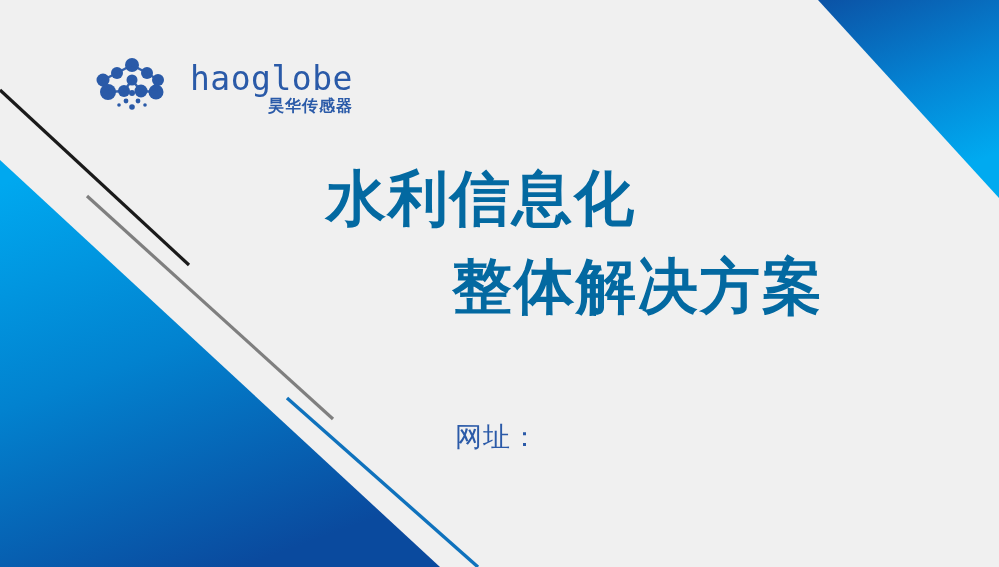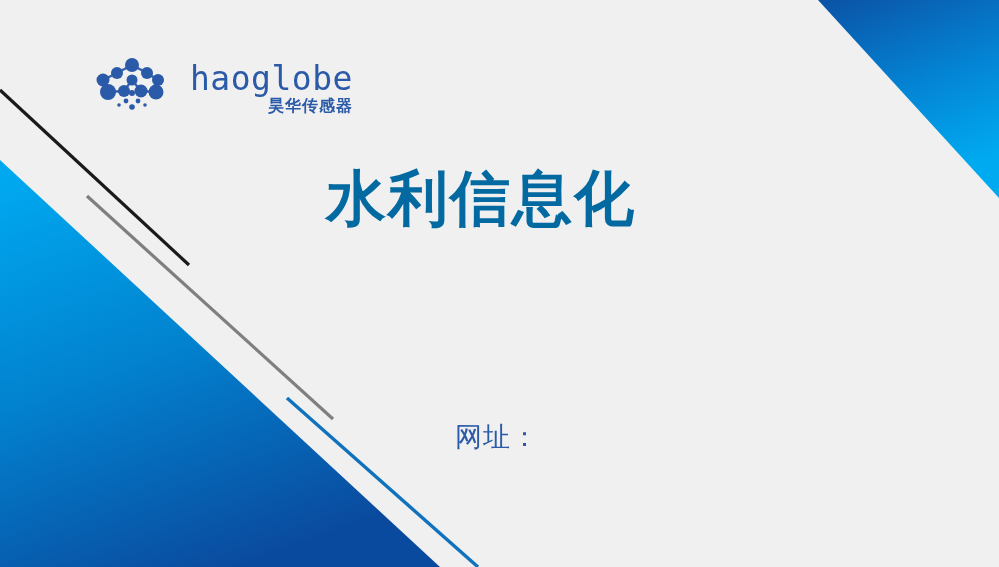--- a/index.html
+++ b/index.html
@@ -175,19 +175,20 @@
       </g>
     </svg>
     <div class="logo-text">
       <div class="logo-wordmark">haoglobe</div>
       <div class="logo-sub">昊华传感器</div>
     </div>
   </div>
 
   <div class="title-wrap">
     <div class="title-line title-line-1">水利信息化</div>
+    <div class="title-line title-line-2">整体解决方案</div>
   </div>
 
   <div class="url-wrap">
     <span class="url-label">网址：</span>
   </div>
 
 </div>
 
 </body></html>

